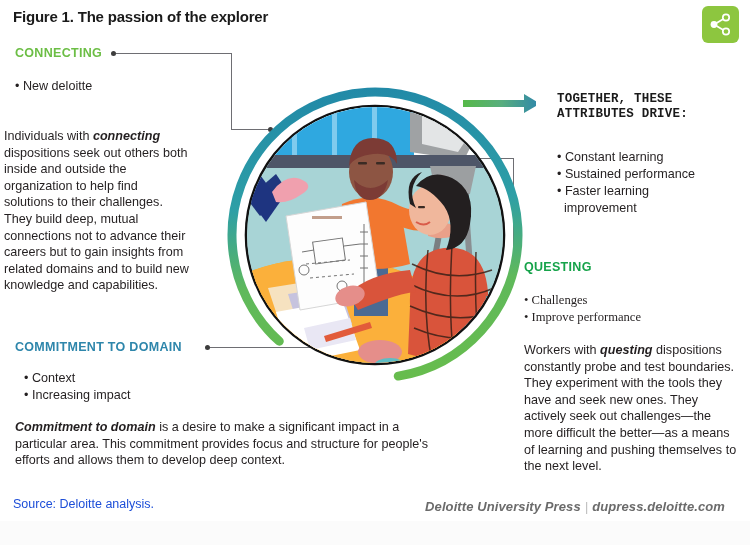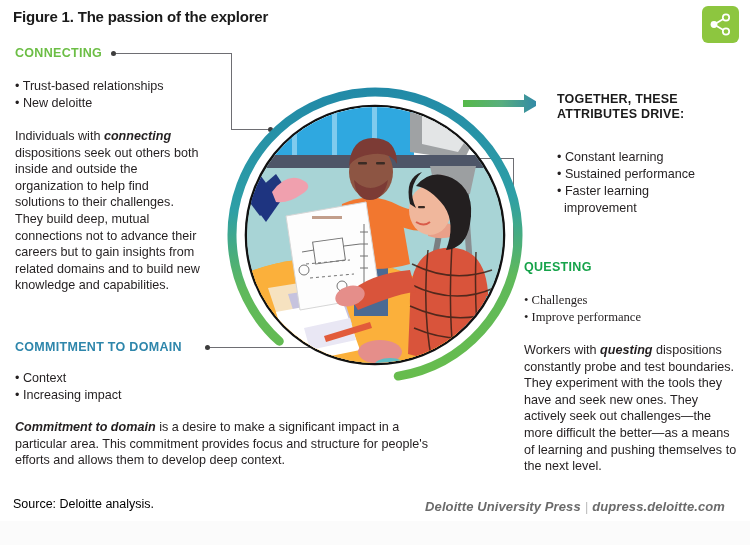--- a/index.html
+++ b/index.html
@@ -47,21 +47,21 @@
     color:#1a1a1a;letter-spacing:0.2px;
   }
 
   
   .dot{position:absolute;width:5px;height:5px;border-radius:50%;background:#3d3d3d;}
   .hline{position:absolute;height:1px;background:#6e6e73;}
   .vline{position:absolute;width:1px;background:#6e6e73;}
 
   
   .source{
-    position:absolute;left:13px;top:497px;font-size:12.5px;color:#000000;
+    position:absolute;left:13px;top:497px;font-size:12.5px;color:#1d4ed8;
   }
   .dup{
     position:absolute;right:25px;top:499px;font-size:13px;font-weight:bold;
     color:#6b6b6b;letter-spacing:0.1px;white-space:nowrap;font-style:italic;
   }
   .dup .sep{color:#bdbdbd;font-weight:normal;padding:0 4px;}
   .bottom-band{
     position:absolute;left:0;top:521px;width:750px;height:24px;background:#fbfbfb;
   }
 
@@ -87,44 +87,43 @@
   </div>
 
   <div class="sec-head green-light" style="left:15px;top:46px;">CONNECTING</div>
   <div class="dot" style="left:111px;top:51px;"></div>
   <div class="hline" style="left:116px;top:53px;width:115px;"></div>
   <div class="vline" style="left:231px;top:53px;height:76px;"></div>
   <div class="hline" style="left:231px;top:129px;width:40px;"></div>
   <div class="dot" style="left:268px;top:127px;"></div>
 
   <div class="bullets" style="left:15px;top:78px;">
-    <div>• Trust-based relationships</div>
     <div>• New deloitte</div>
   </div>
 
-  <div class="para" style="left:15px;top:128px;width:185px;">
+  <div class="para" style="left:4px;top:128px;width:185px;">
     <span>Individuals with </span><b>connecting</b><span> dispositions seek out others both inside and outside the organization to help find solutions to their challenges. They build deep, mutual connections not to advance their careers but to gain insights from related domains and to build new knowledge and capabilities.</span>
   </div>
 
   <div class="sec-head blue" style="left:15px;top:340px;">COMMITMENT TO DOMAIN</div>
   <div class="dot" style="left:205px;top:345px;"></div>
   <div class="hline" style="left:210px;top:347px;width:100px;"></div>
   <div class="vline" style="left:309px;top:249px;height:98px;"></div>
   <div class="dot" style="left:307px;top:245px;"></div>
 
-  <div class="bullets" style="left:15px;top:370px;">
+  <div class="bullets" style="left:24px;top:370px;">
     <div>• Context</div>
     <div>• Increasing impact</div>
   </div>
 
   <div class="para" style="left:15px;top:419px;width:437px;">
     <b>Commitment to domain</b><span> is a desire to make a significant impact in a particular area. This commitment provides focus and structure for people's efforts and allows them to develop deep context.</span>
   </div>
 
-  <div class="kicker" style="left:557px;top:92px;">
+  <div class="kicker" style="left:557px;top:92px;font-family:Liberation Mono, monospace;">
     <div>TOGETHER, THESE</div>
     <div>ATTRIBUTES DRIVE:</div>
   </div>
   <div class="bullets" style="left:557px;top:149px;">
     <div>• Constant learning</div>
     <div>• Sustained performance</div>
     <div>• Faster learning</div>
     <div>&nbsp;&nbsp;improvement</div>
   </div>
 

